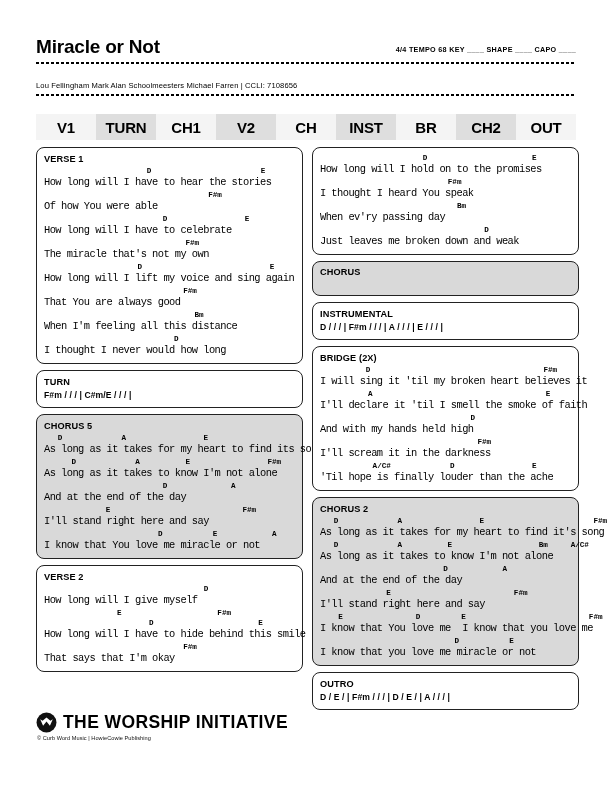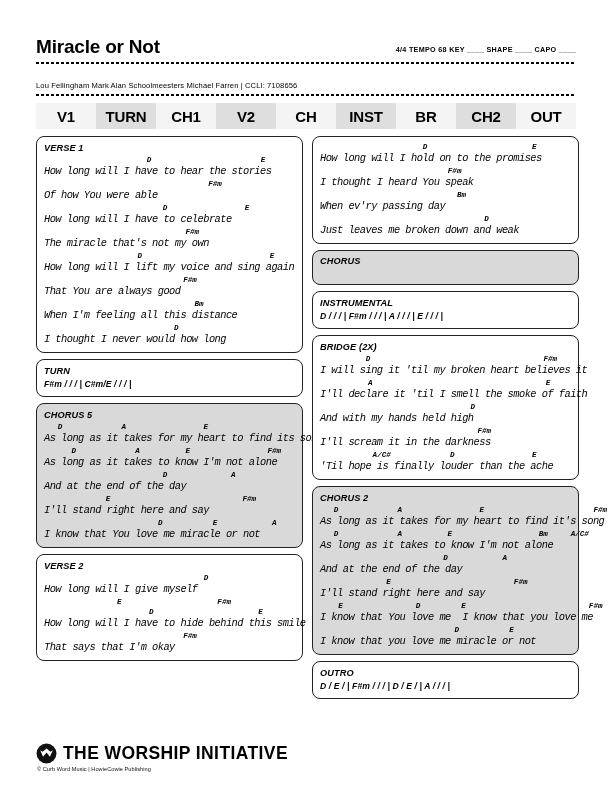--- a/index.html
+++ b/index.html
@@ -67,21 +67,21 @@
     background-image: repeating-linear-gradient(
       to right,
       #000 0px, #000 3px,
       transparent 3px, transparent 5px
     );
   }
 
   
   .navbar {
     display: flex;
-    margin-top: 7px;
+    margin-top: 18px;
     height: 26px;
     border: 0;
     justify-content: center;
   }
   .nav-cell {
     flex: 1 1 0;
     display: flex;
     align-items: center;
     justify-content: center;
     font-size: 15px;
@@ -104,21 +104,20 @@
     gap: 6px;
   }
 
   
   .box {
     border: 1.3px solid #222;
     border-radius: 8px;
     background: #ffffff;
     padding: 5px 7px 6px 7px;
     box-sizing: border-box;
-    font-style: italic;
   }
   .box.shaded { background: #d9d9d9; }
   .box.pill {
     padding: 4px 7px 16px 7px;
   }
   .sec-label {
     font-size: 9.2px;
     font-weight: bold;
     letter-spacing: 0.1px;
     line-height: 12px;
@@ -148,21 +147,21 @@
     font-weight: bold;
     line-height: 12px;
     white-space: pre;
     letter-spacing: 0.1px;
   }
 
   
   .footer {
     position: absolute;
     left: 36px;
-    bottom: 20px;
+    bottom: 51px;
     width: 540px;
   }
   .footer-brand {
     display: flex;
     align-items: center;
     gap: 6px;
   }
   .logo-mark {
     width: 21px;
     height: 21px;

